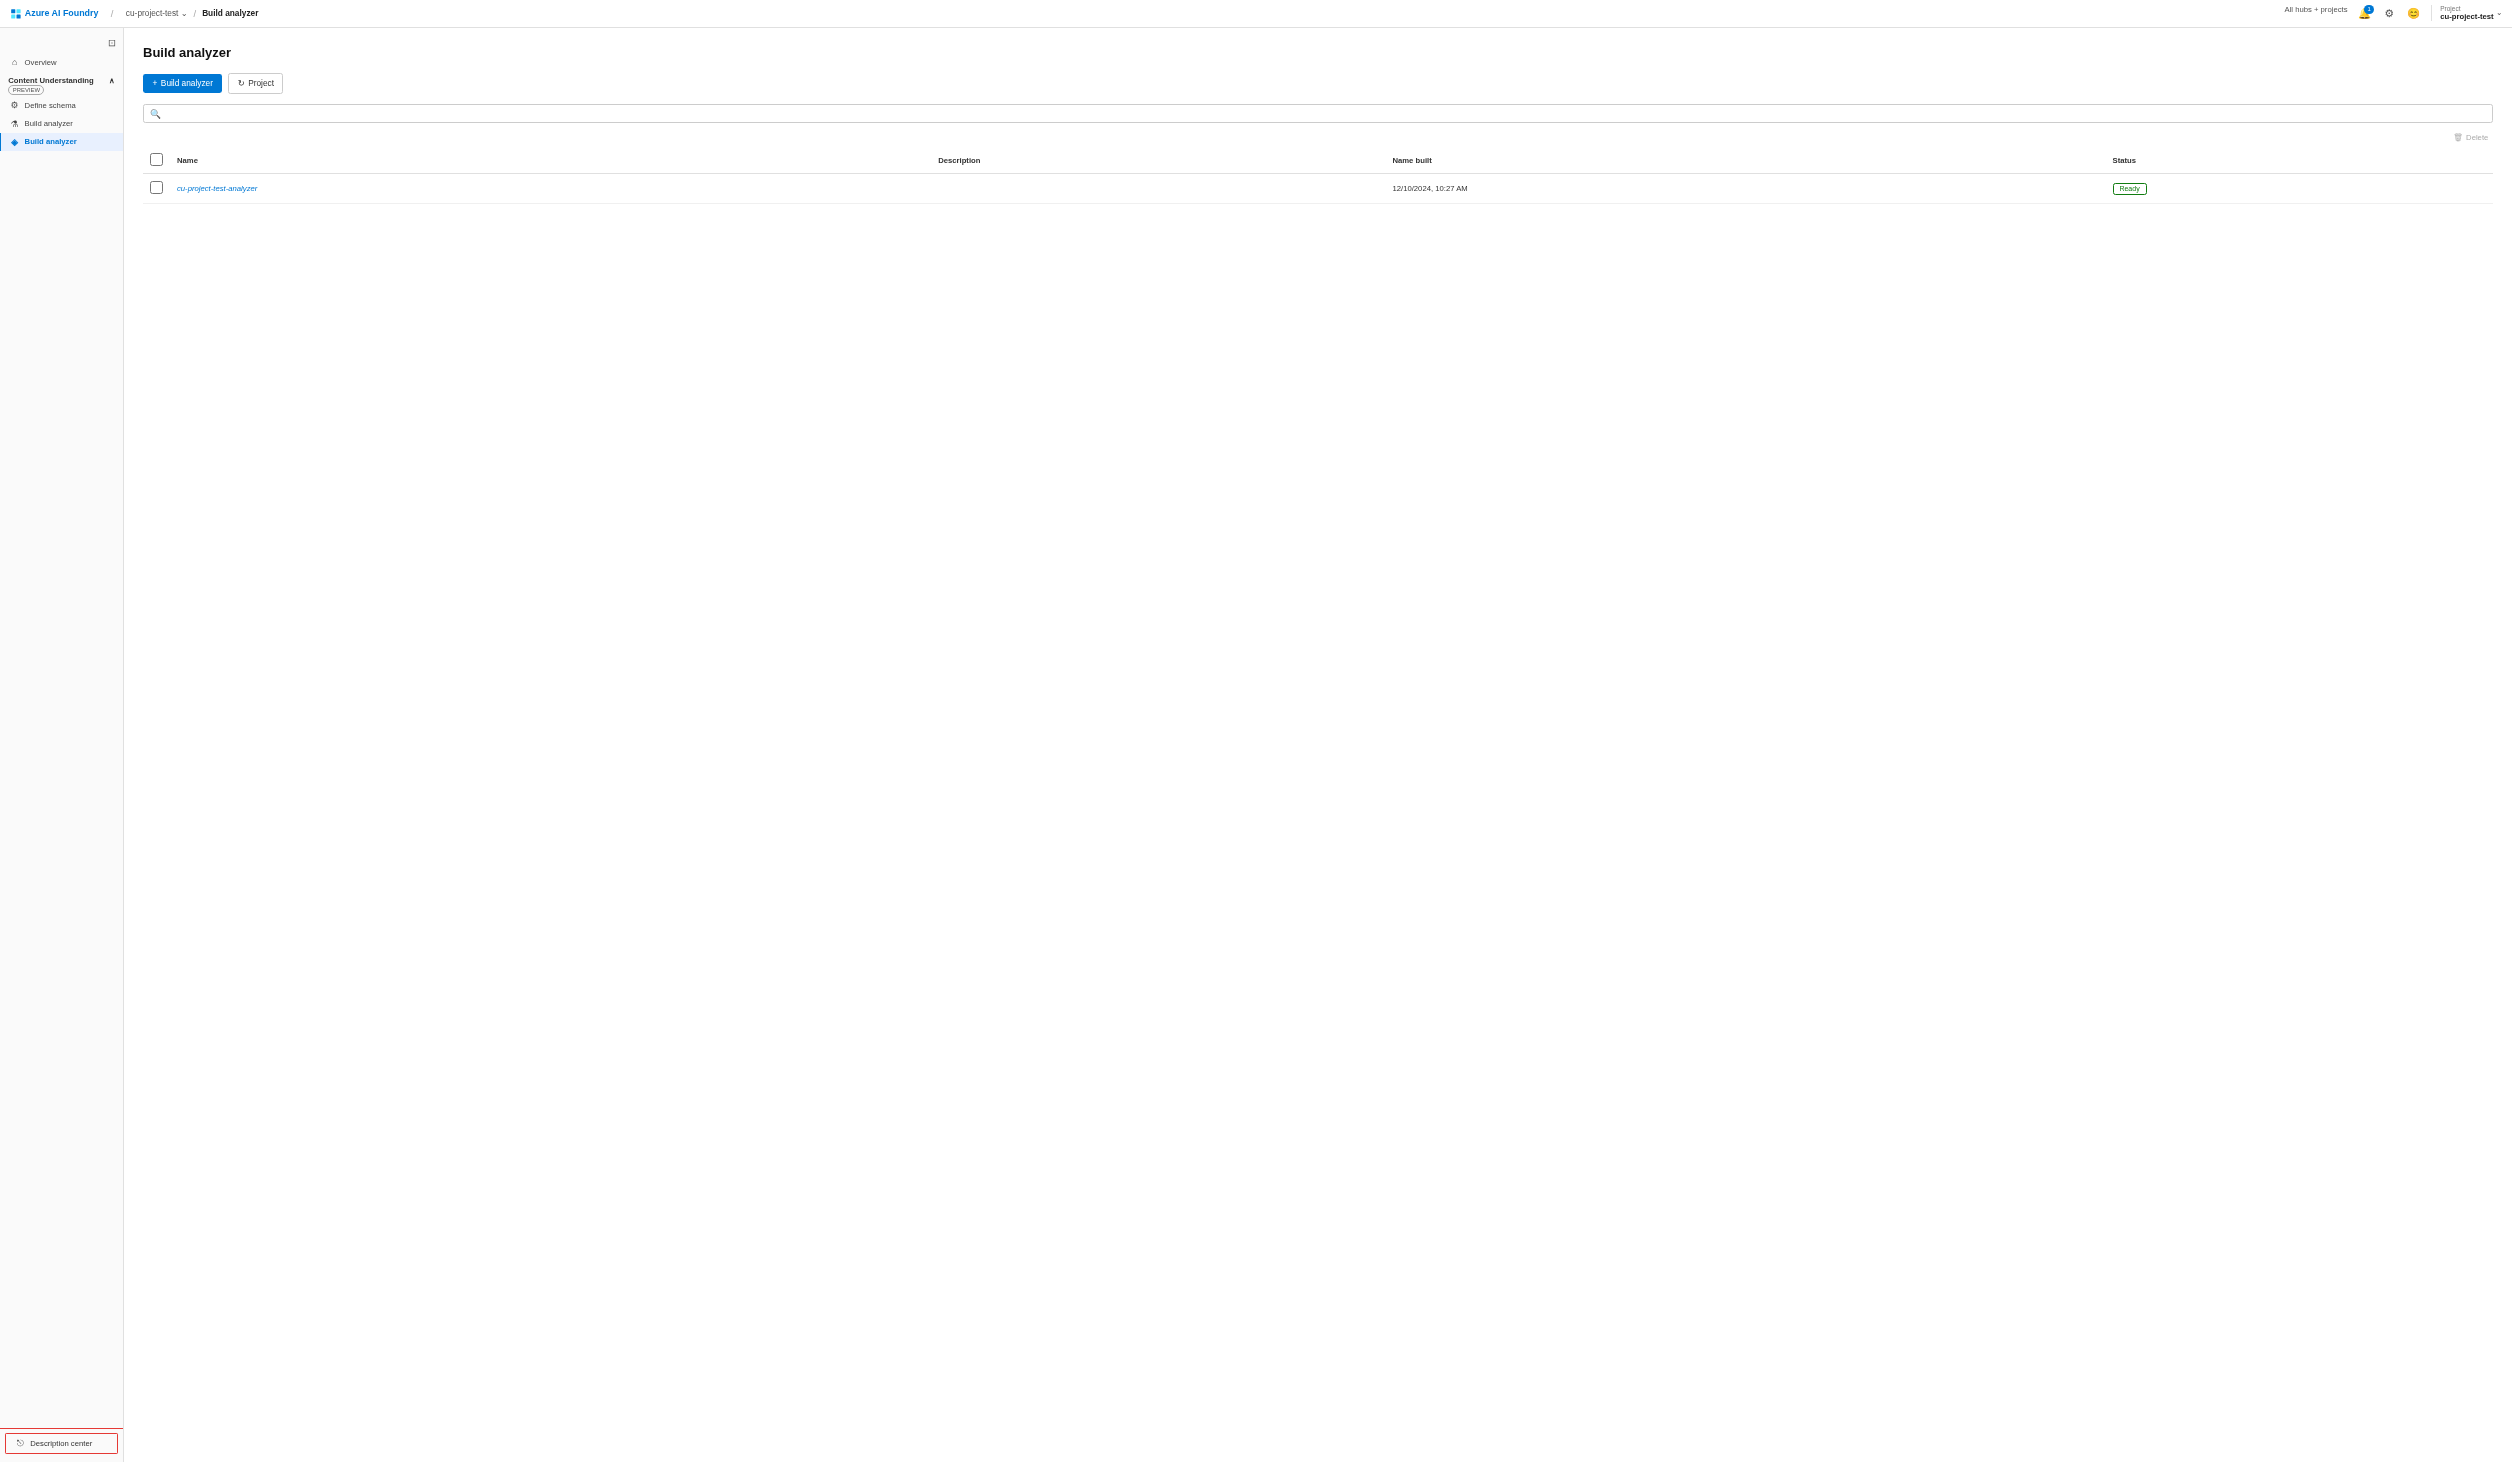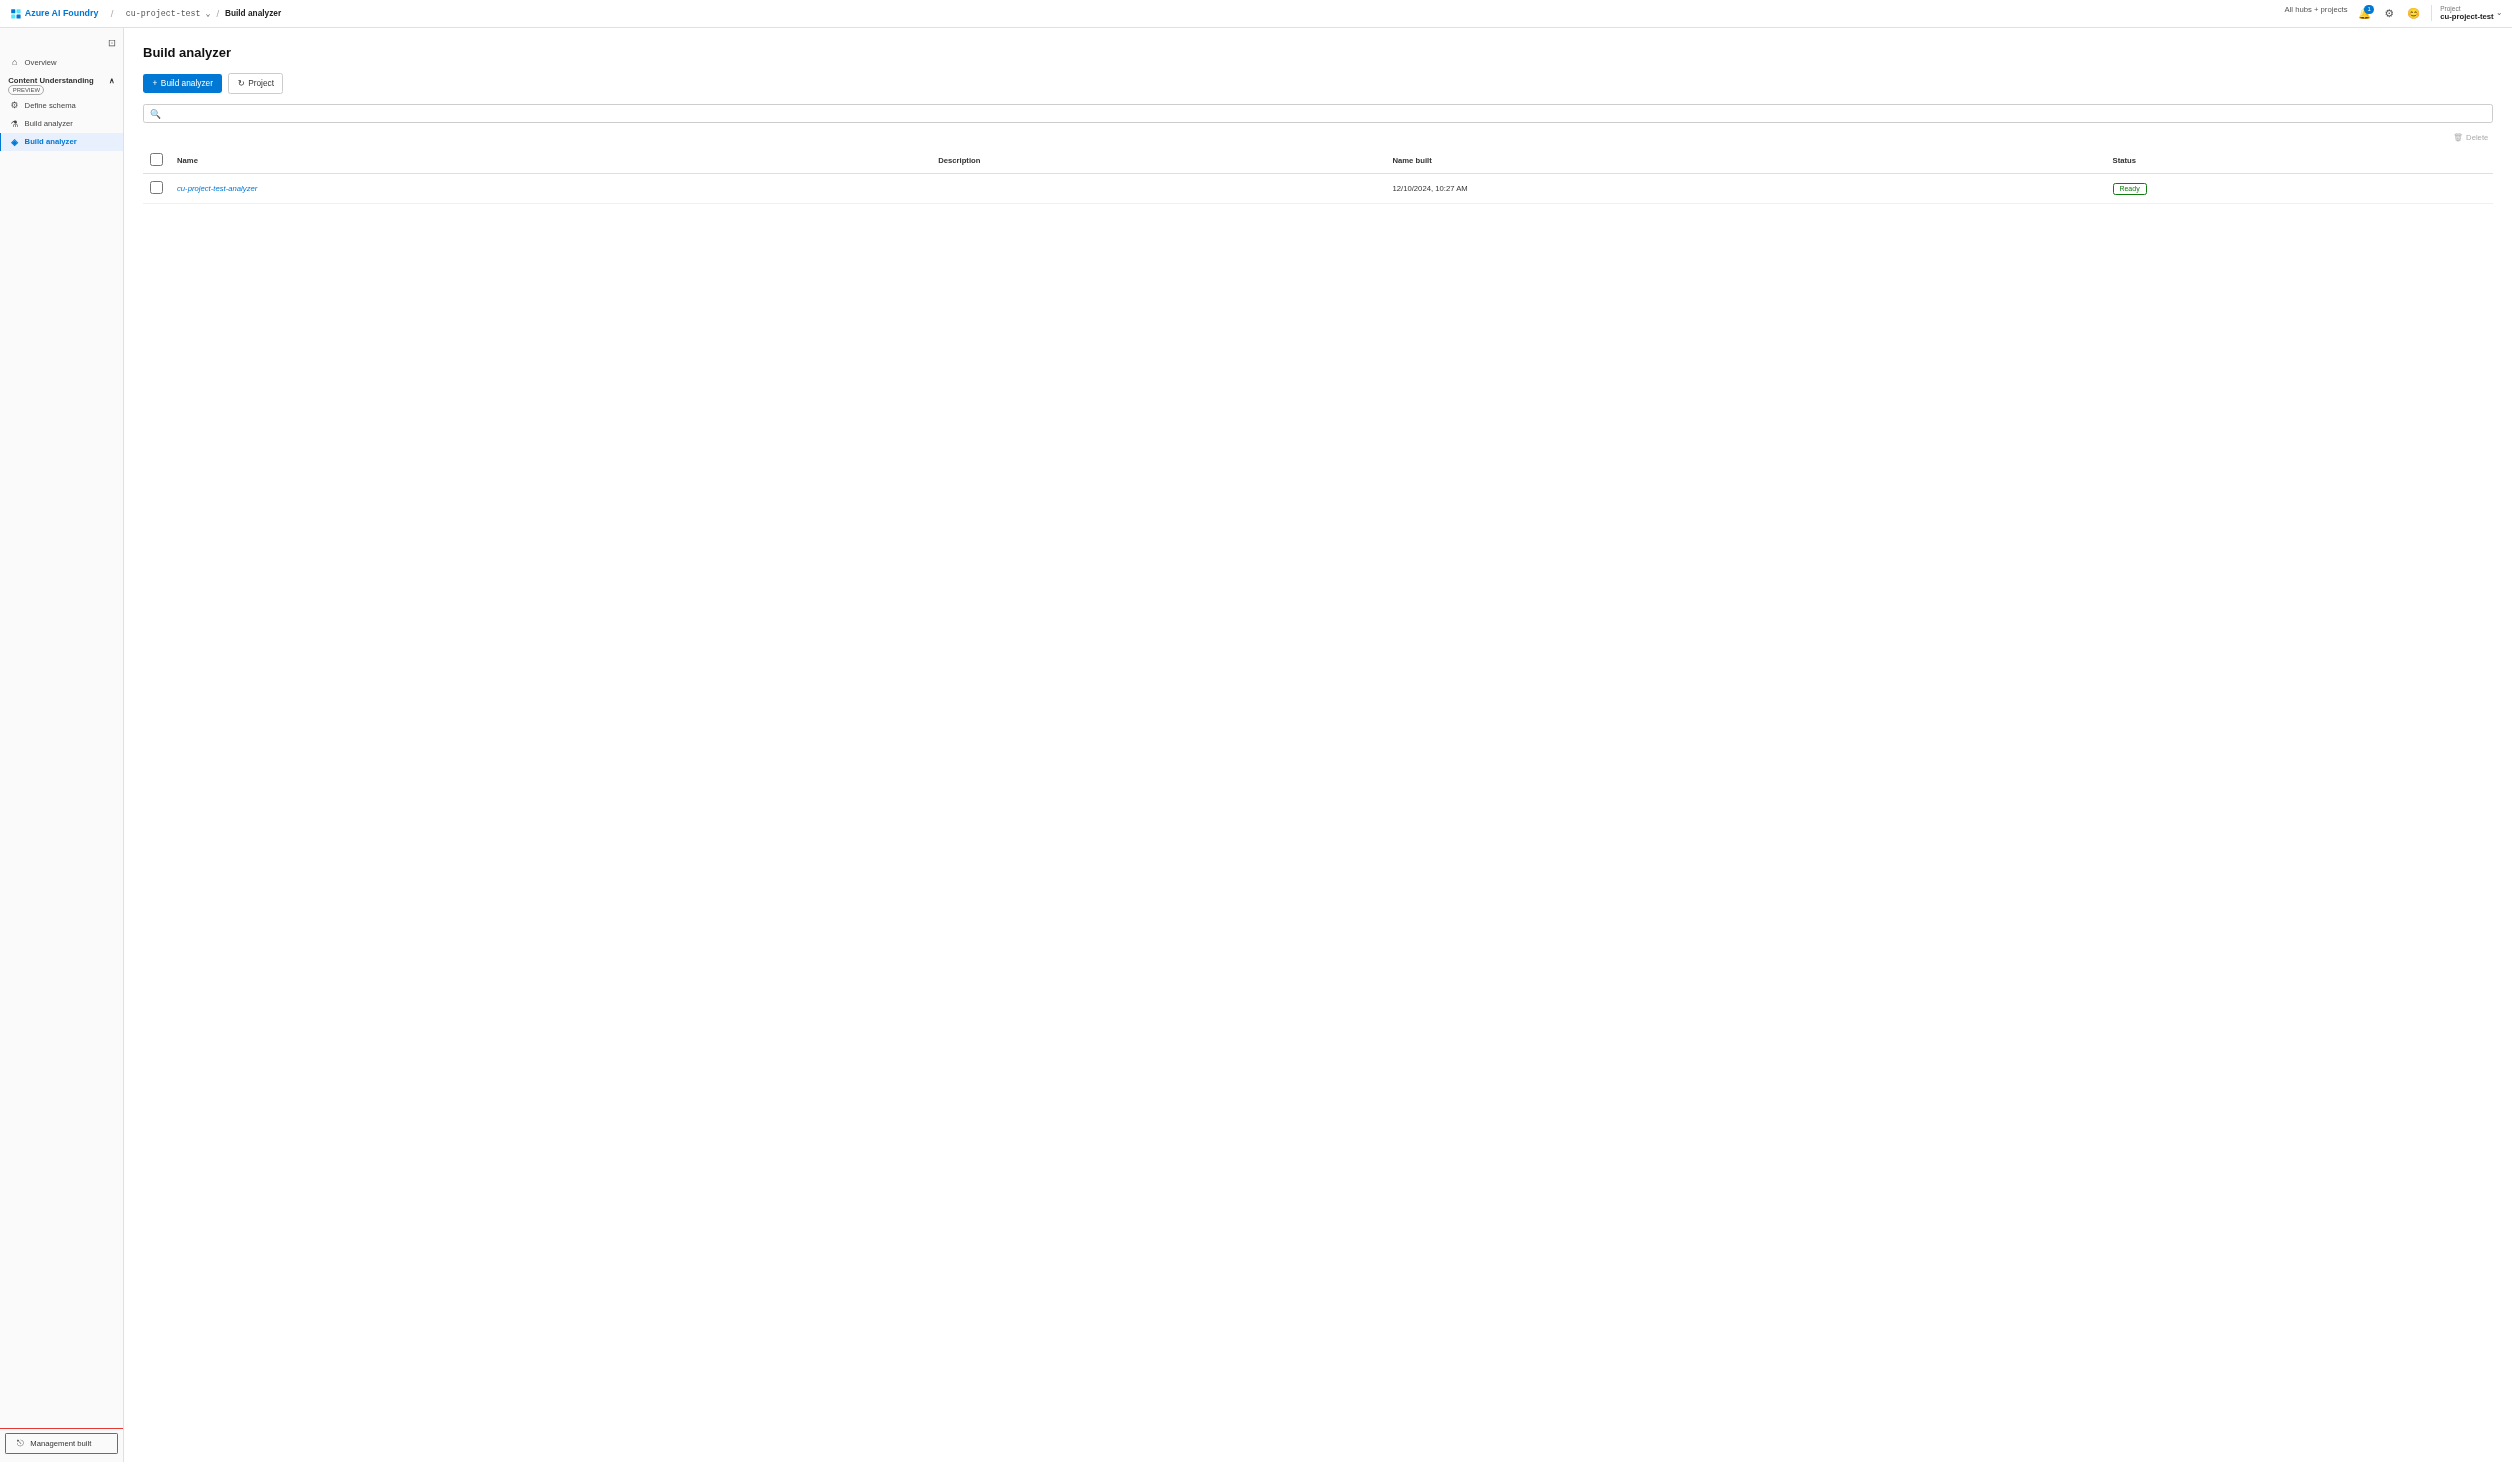--- a/index.html
+++ b/index.html
@@ -10,21 +10,21 @@
       display: flex; align-items: center; background: #fff;
       border-bottom: 0.6px solid #e0e0e0;
       padding: 0 9.5px; height: 28px; flex-shrink: 0;
       justify-content: space-between;
     }
     .topbar-left { display: flex; align-items: center; gap: 10px; }
     .topbar-logo { display: flex; align-items: center; gap: 3.5px; font-weight: 600; font-size: 8.9px; color: #0078d4; }
     .topbar-logo svg { width: 11.8px; height: 11.8px; }
     .topbar-sep { color: #aaa; font-size: 9.5px; margin: 0 2.4px; }
     .topbar-breadcrumb { display: flex; align-items: center; gap: 3.5px; color: #555; font-size: 8.3px; }
-    .topbar-breadcrumb a { color: #555; text-decoration: none; font-family: Liberation Mono, monospace; }
+    .topbar-breadcrumb a { color: #555; text-decoration: none; }
     .topbar-breadcrumb .current { font-weight: 600; color: #222; }
     .topbar-right { display: flex; align-items: flex-start; gap: 8.3px; font-size: 7.7px; color: #555; }
     .topbar-right .all-hubs { cursor: pointer; }
     .topbar-icon-btn { background: none; border: none; cursor: pointer; padding: 2.4px; position: relative; color: #555; font-size: 10.6px; }
     .notification-badge {
       position: absolute; top: 0; right: 0;
       background: #0078d4; color: #fff; border-radius: 50%;
       width: 9.5px; height: 9.5px; font-size: 5.9px;
       display: flex; align-items: center; justify-content: center;
     }
@@ -194,21 +194,21 @@
     </a>
     <a class="sidebar-item active" href="#">
       <span class="item-icon">◈</span>
       <span>Build analyzer</span>
     </a>
 
     <div class="sidebar-bottom">
       <div class="mgmt-wrapper">
         <a class="sidebar-item" href="#">
           <span class="item-icon">⎋</span>
-          <span>Management built</span>
+          <span>Description center</span>
         </a>
       </div>
     </div>
   </nav>
 
   <main class="content">
     <h1 class="page-title">Build analyzer</h1>
 
     <div class="toolbar">
       <button class="btn-primary">

